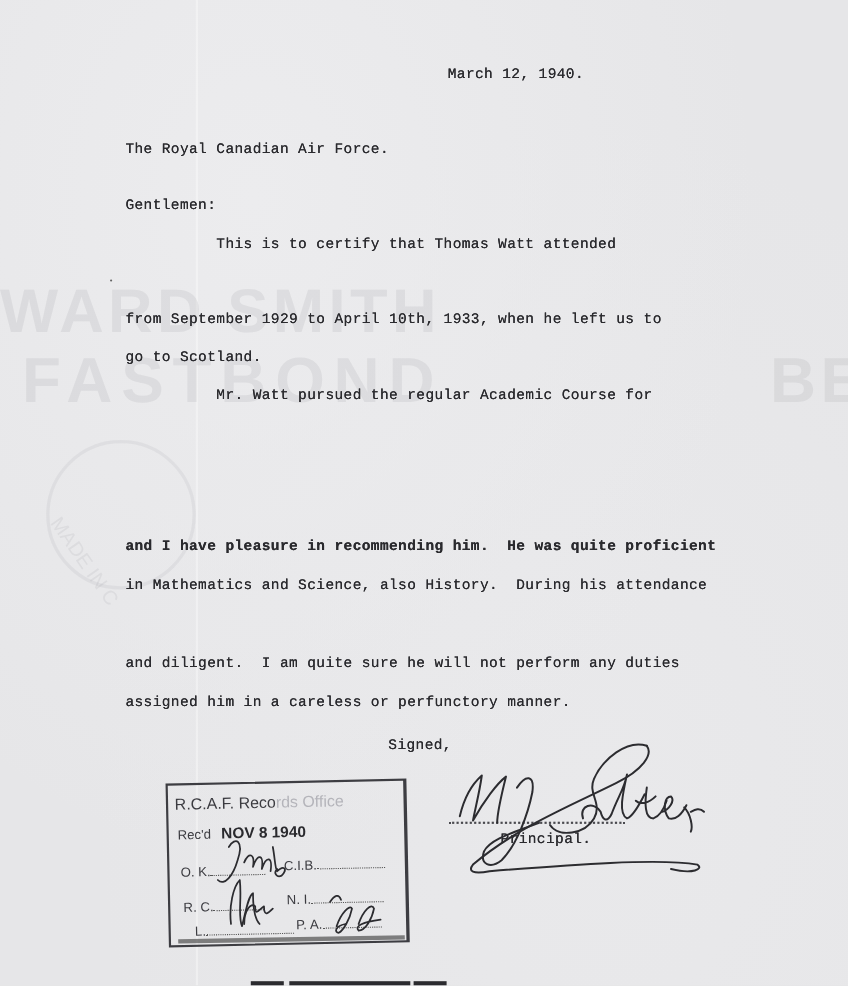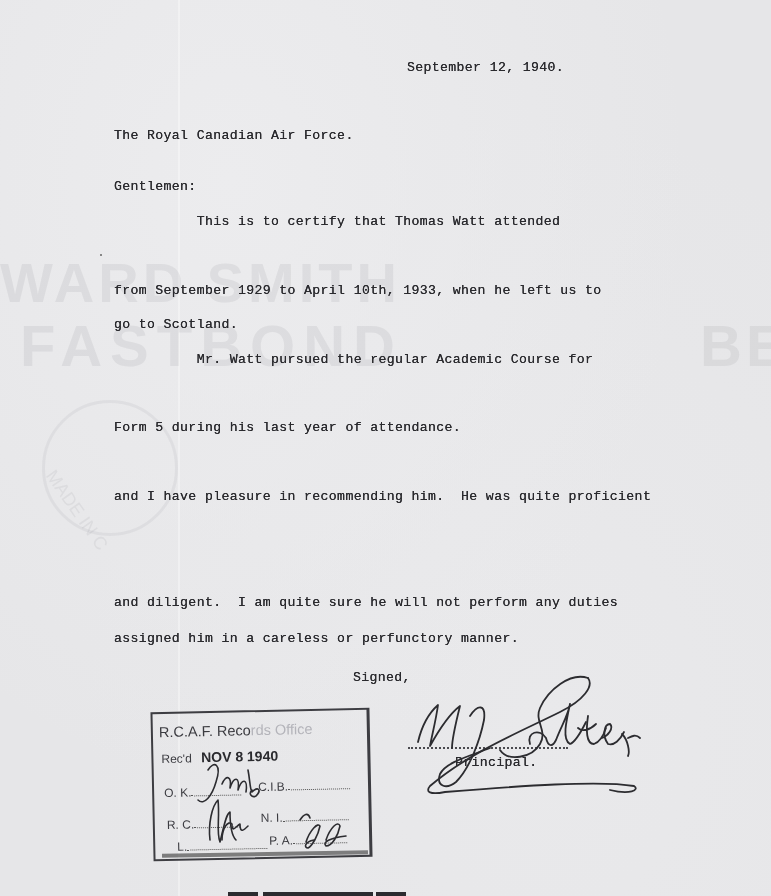--- a/index.html
+++ b/index.html
@@ -143,32 +143,32 @@
 
 <div class="paper">
   <div class="fold-line"></div>
 
   <div class="watermark wm1">WARD  SMITH</div>
   <div class="watermark wm2">FASTBOND</div>
   <div class="watermark wm3">BE</div>
   <div class="wm-seal"></div>
   <div class="watermark-seal-text wm-seal-text">MADE IN C</div>
 
-  <div class="tline" style="left:407px; top:60px;">September 12, 1940.</div>
+  <div class="tline" style="left:407px; top:60px;">March 12, 1940.</div>
   <div class="tline" style="left:114px; top:128px;">The Royal Canadian Air Force.</div>
   <div class="tline" style="left:114px; top:179px;">Gentlemen:</div>
 
   <div class="stray-dot"></div>
 
   <div class="tline" style="left:114px; top:214px;">          This is to certify that Thomas Watt attended</div>
   <div class="tline" style="left:114px; top:283px;">from September 1929 to April 10th, 1933, when he left us to</div>
   <div class="tline" style="left:114px; top:317px;">go to Scotland.</div>
   <div class="tline" style="left:114px; top:352px;">          Mr. Watt pursued the regular Academic Course for</div>
-  <div class="tline" style="left:114px; top:420px;">Form 5 during his last year of attendance.</div>
-  <div class="tline" style="left:114px; top:489px;">and I have pleasure in recommending him.  He was quite proficient</div>
+  <div class="tline" style="left:114px; top:489px;font-weight:bold;">and I have pleasure in recommending him.  He was quite proficient</div>
+  <div class="tline" style="left:114px; top:524px;">in Mathematics and Science, also History.  During his attendance</div>
   <div class="tline" style="left:114px; top:595px;">and diligent.  I am quite sure he will not perform any duties</div>
   <div class="tline" style="left:114px; top:631px;">assigned him in a careless or perfunctory manner.</div>
 
   <div class="tline" style="left:353px; top:670px;">Signed,</div>
   <div class="sig-dotted"></div>
   <div class="tline" style="left:455px; top:755px;">Principal.</div>
 
   <svg class="sig-svg" width="771" height="896">
     <g fill="none" stroke="#2c2c30" stroke-width="1.8" stroke-linecap="round" stroke-linejoin="round">
 

